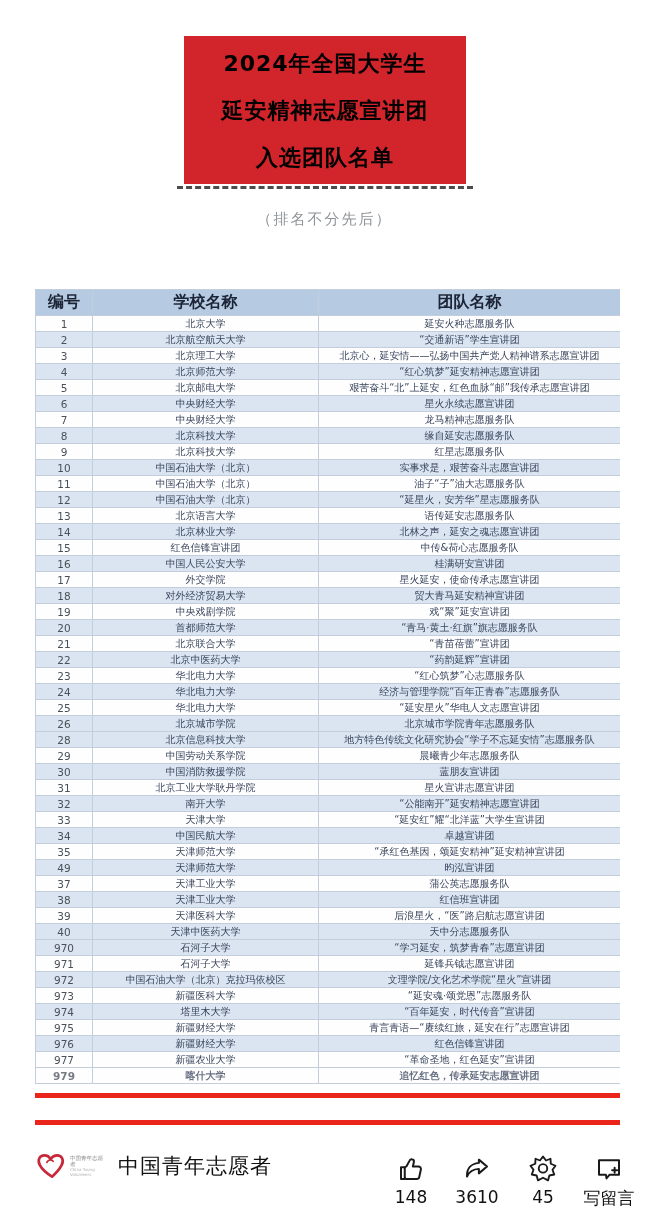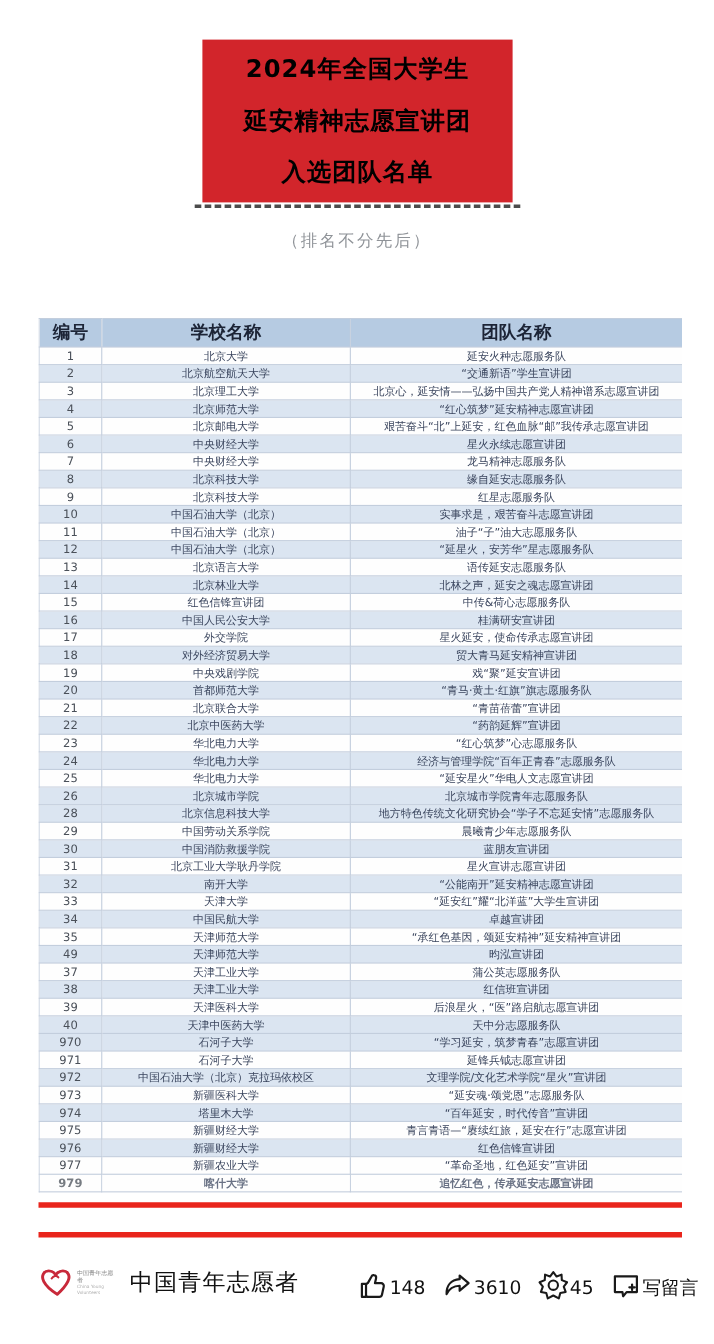--- a/index.html
+++ b/index.html
@@ -38,21 +38,21 @@
   
   .footer { position:absolute; left:0; top:1150px; width:649px; height:72px; background:#ffffff; }
   .brand-wrap { position:absolute; left:36px; top:0; display:flex; align-items:center;justify-content:space-between; }
   .heart-logo { width:32px; height:32px; }
   .logo-caption { margin-left:2px; width:34px; }
   .logo-caption .cap-cn { font-size:5.5px; color:#8a8a8a; line-height:6px; }
   .logo-caption .cap-en { font-size:4px; color:#b0b0b0; line-height:5px; }
   .brand-text { margin-left:14px; font-size:21px; color:#111111; font-weight:500; letter-spacing:1px; }
 
   .actions { position:absolute; right:14px; top:4px; display:flex; }
-  .action { display:flex; flex-direction:row; align-items:center; margin-left:14px; min-width:52px; cursor:pointer; }
+  .action { display:flex; flex-direction:column; align-items:center; margin-left:14px; min-width:52px; cursor:pointer; }
   .action svg { width:30px; height:30px; }
   .action .lbl { margin-top:3px; font-size:17px; color:#111111; white-space:nowrap; }
 </style>
 </head>
 <body>
 
 <div class="banner" id="banner" style="background: rgb(210, 37, 43);">
   <div class="line">2024年全国大学生</div>
   <div class="line">延安精神志愿宣讲团</div>
   <div class="line">入选团队名单</div>

